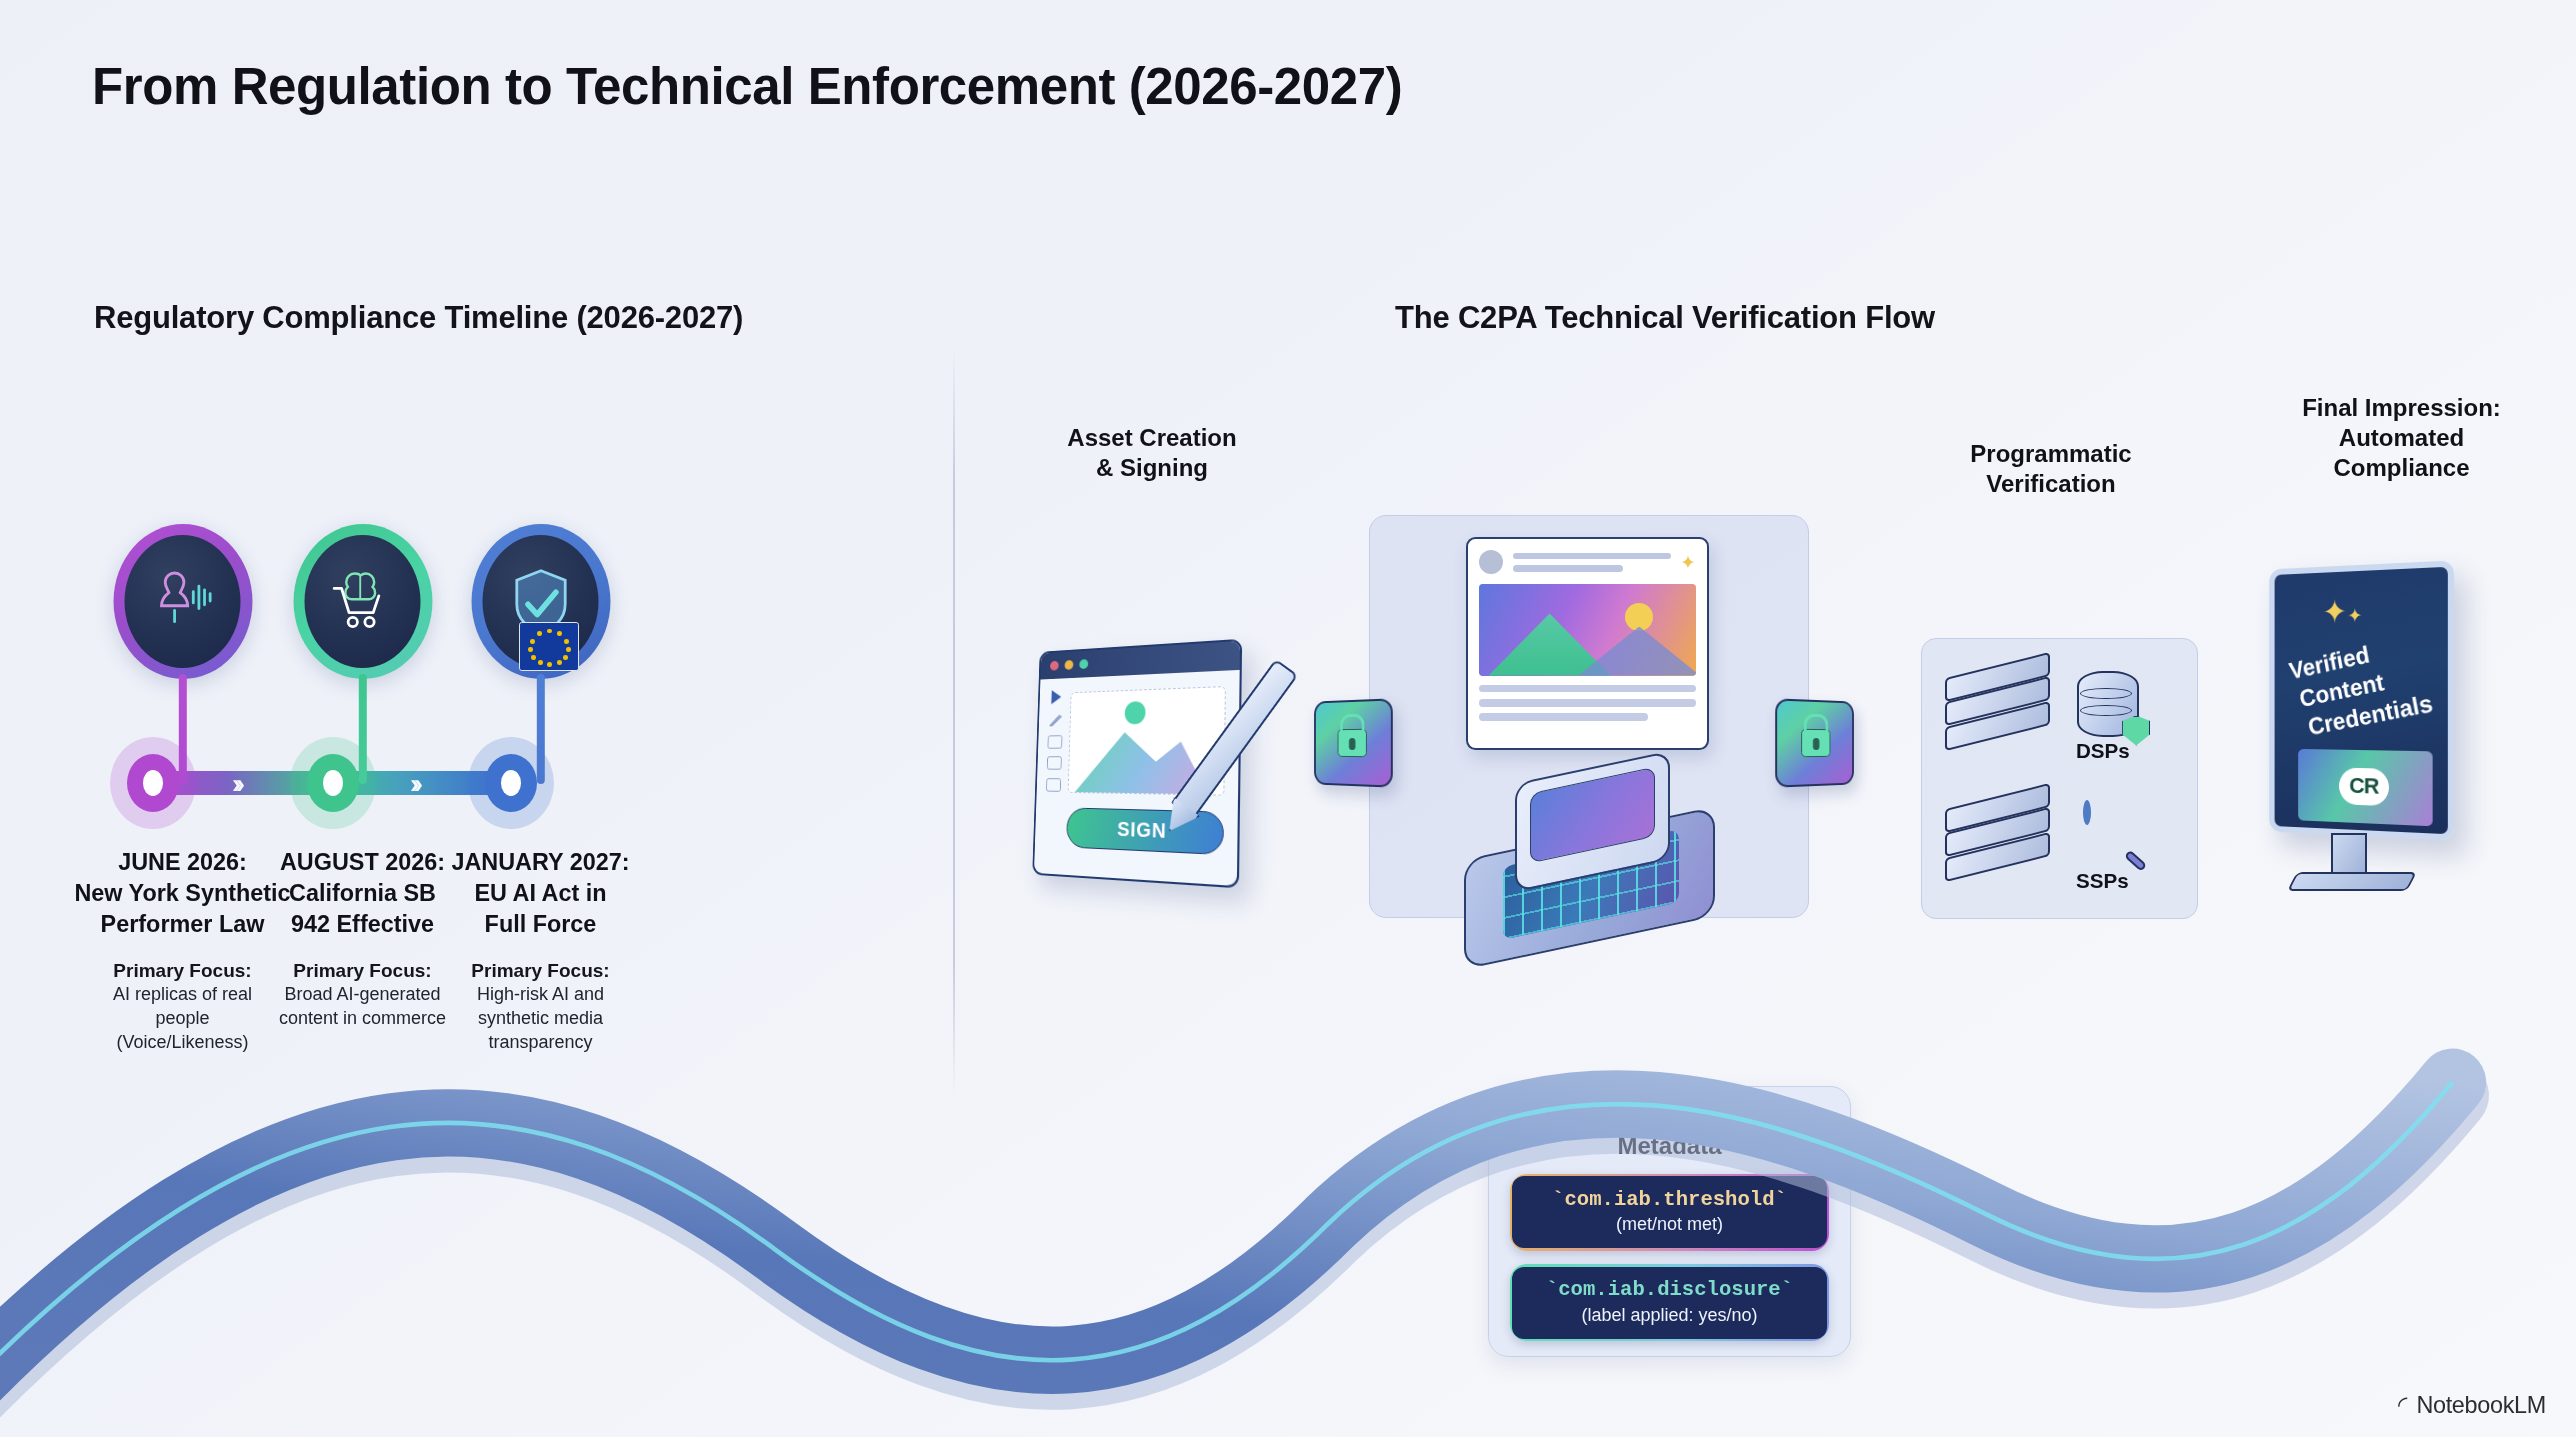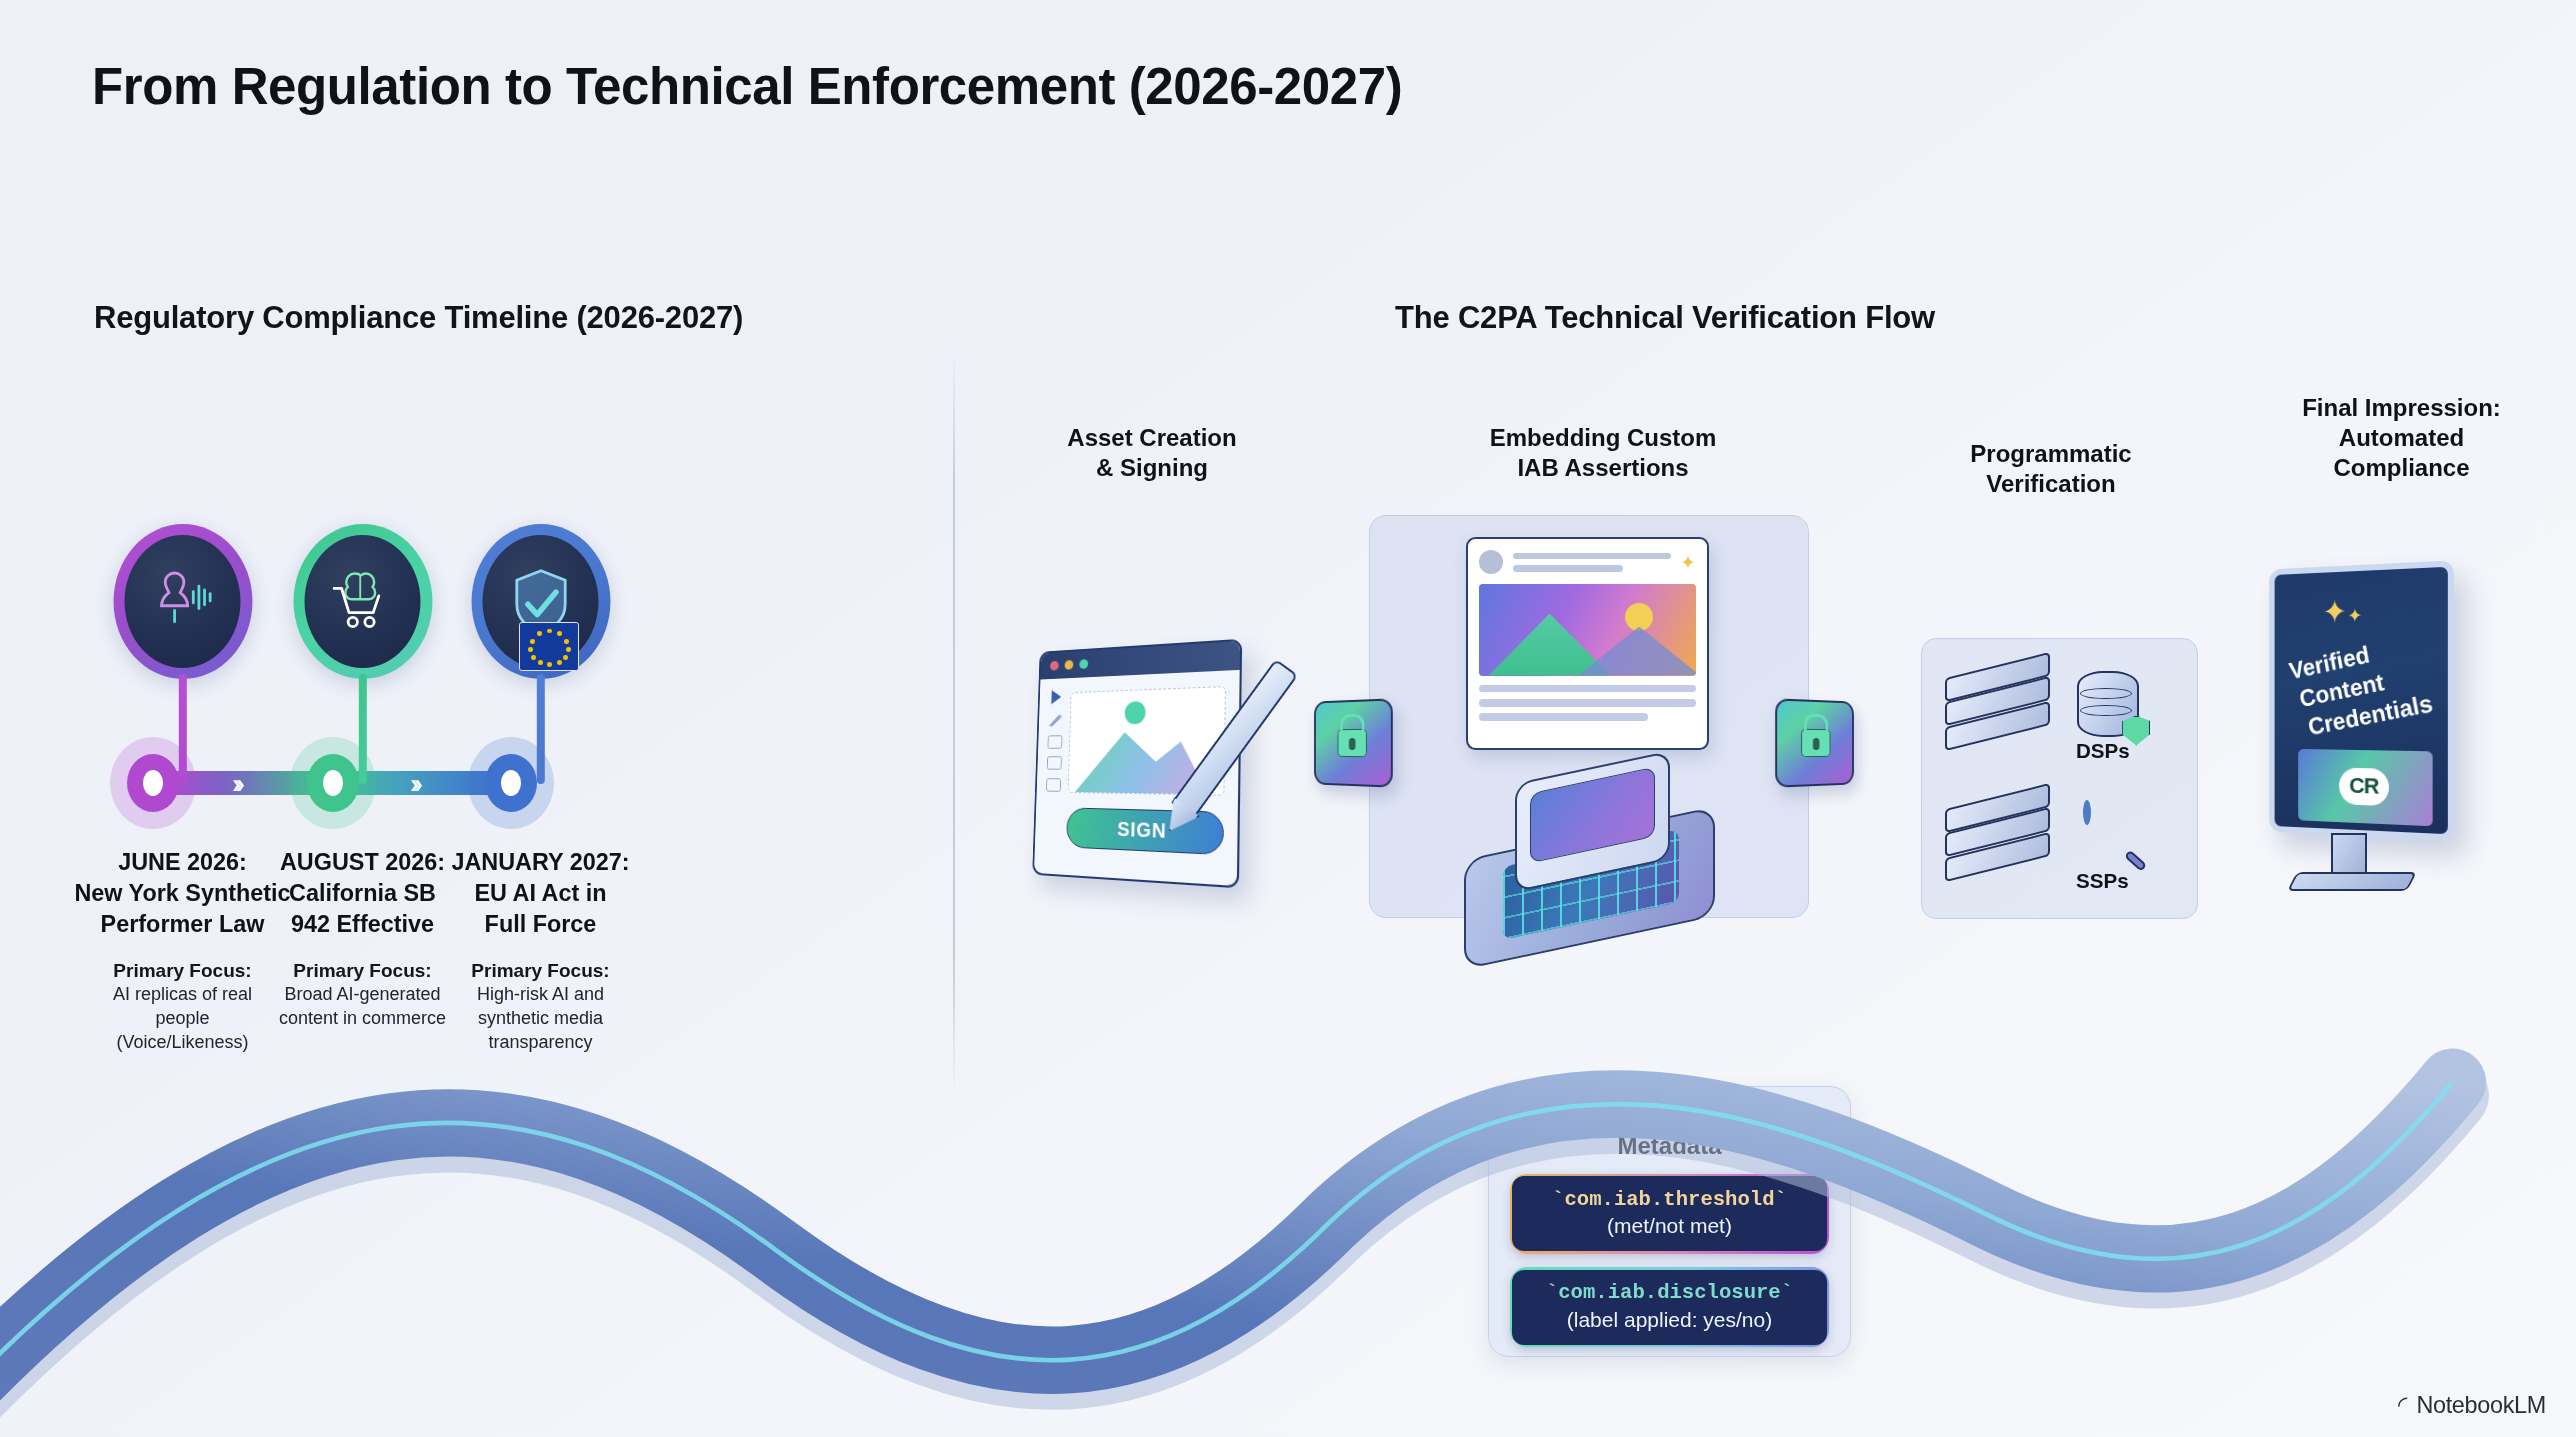--- a/index.html
+++ b/index.html
@@ -299,21 +299,21 @@
   .meta-pill {
     margin-top: 13px; border-radius: 17px; padding: 2.8px;
     box-shadow: 0 3.7px 9.4px rgba(30,40,90,.18);
   }
   .meta-pill.p1 { background: linear-gradient(100deg,#e8b463 0%, #d08ab6 55%, #bb4fd6 100%); }
   .meta-pill.p2 { background: linear-gradient(100deg,#5fe0b4 0%, #7ecbe0 55%, #7f93e4 100%); }
   .meta-inner { background:#1c2a5c; border-radius: 12px; padding: 11.2px 7.5px 13px; }
   .meta-code { font-family: "Liberation Mono", monospace; font-size: 20.6px; font-weight: bold; }
   .p1 .meta-code { color:#f0d49a; }
   .p2 .meta-code { color:#7fdcc8; }
-  .meta-sub { margin-top: 3.7px; font-size: 21px; color:#eef2fb; }
+  .meta-sub { margin-top: 3.7px; font-size: 18px; color:#eef2fb; }
 
   
   #ribbon { position:absolute; left:0; top: 955px; width: 2576px; height: 483px; }
 
   
   #wm {
     position:absolute; right: 30px; bottom: 19px;
     display:flex; align-items:center; gap: 9.4px;
     color:#2a2d33; font-size: 23.4px; letter-spacing:-0.3px;
   }
@@ -482,26 +482,20 @@
             <span class="sun"></span>
               <span class="mount"></span>
           </div>
           <div class="signbtn">SIGN</div>
         </div>
       </div>
     </div>
     <div id="pen"></div>
   </div>
 
-  <div class="step" id="step2">
-    <h3>
-      <div>Embedding Custom</div>
-      <div>IAB Assertions</div>
-    </h3>
-  </div>
 
   <div id="art-embed">
     <div class="panel-bg"></div>
     <div class="ad-card">
       <div class="top">
         <span class="av"></span>
         <span class="lines">
             <i style="width:100%"></i>
             <i style="width:70%"></i>
           </span>

